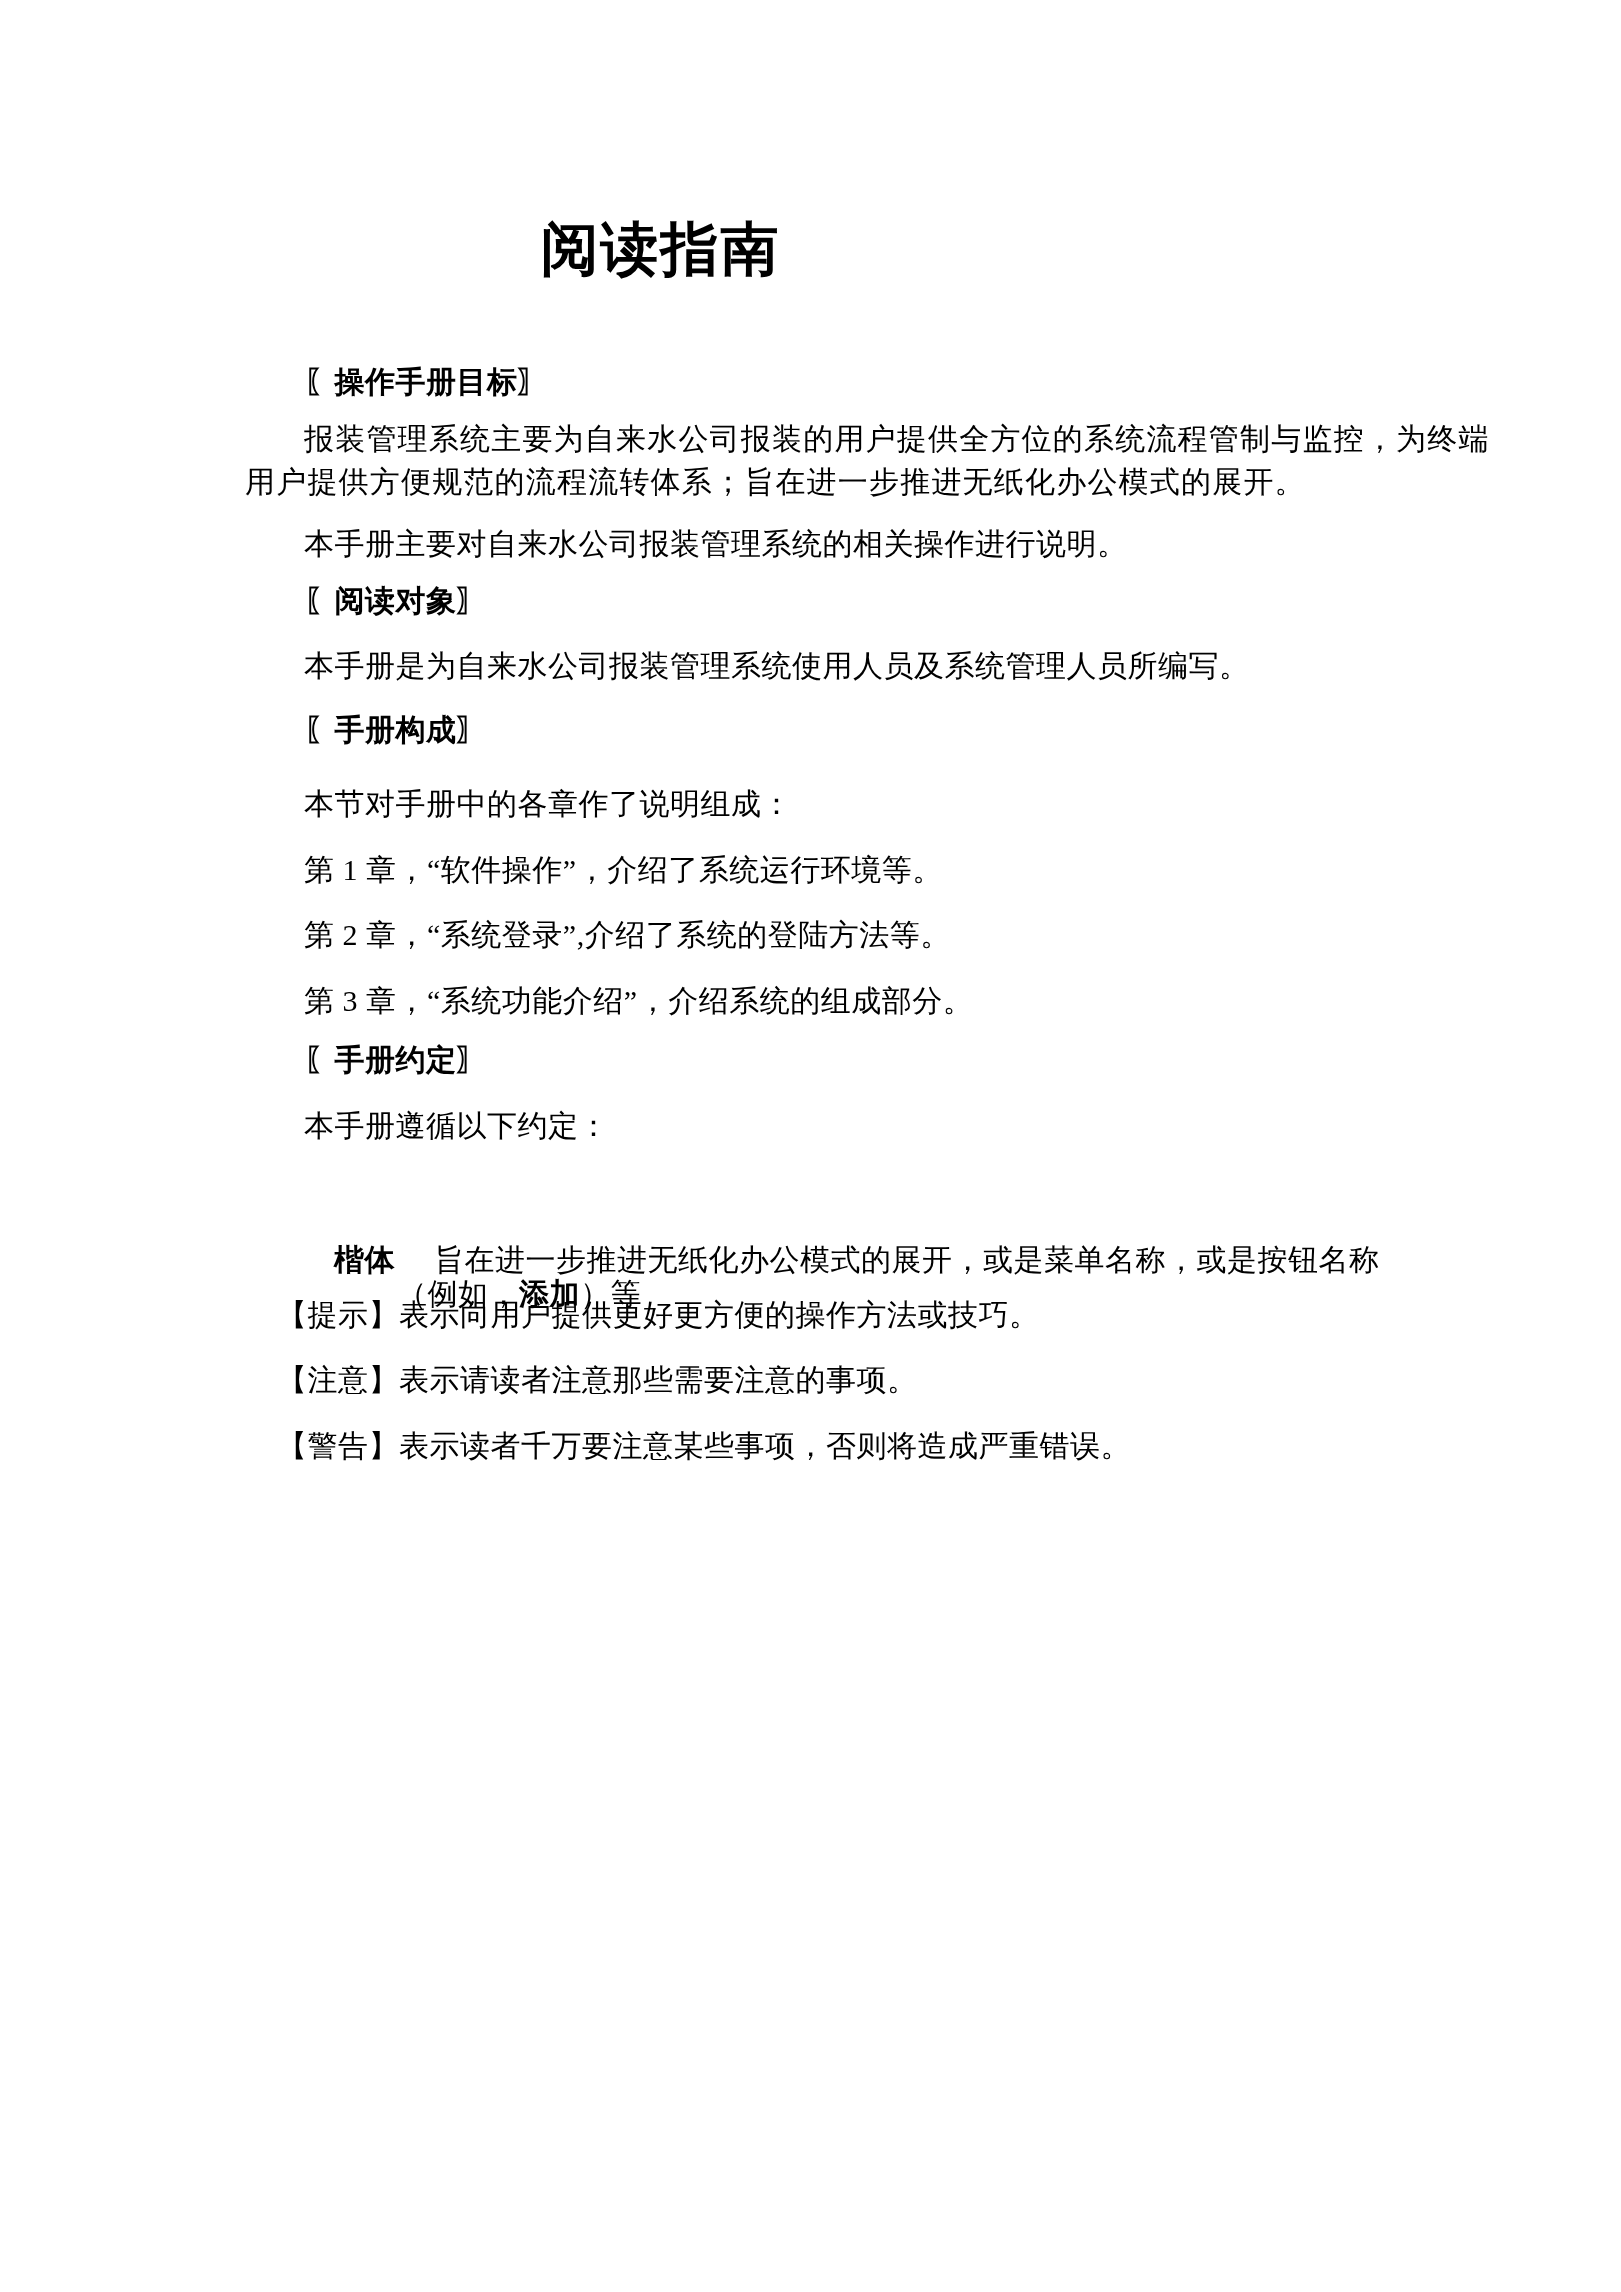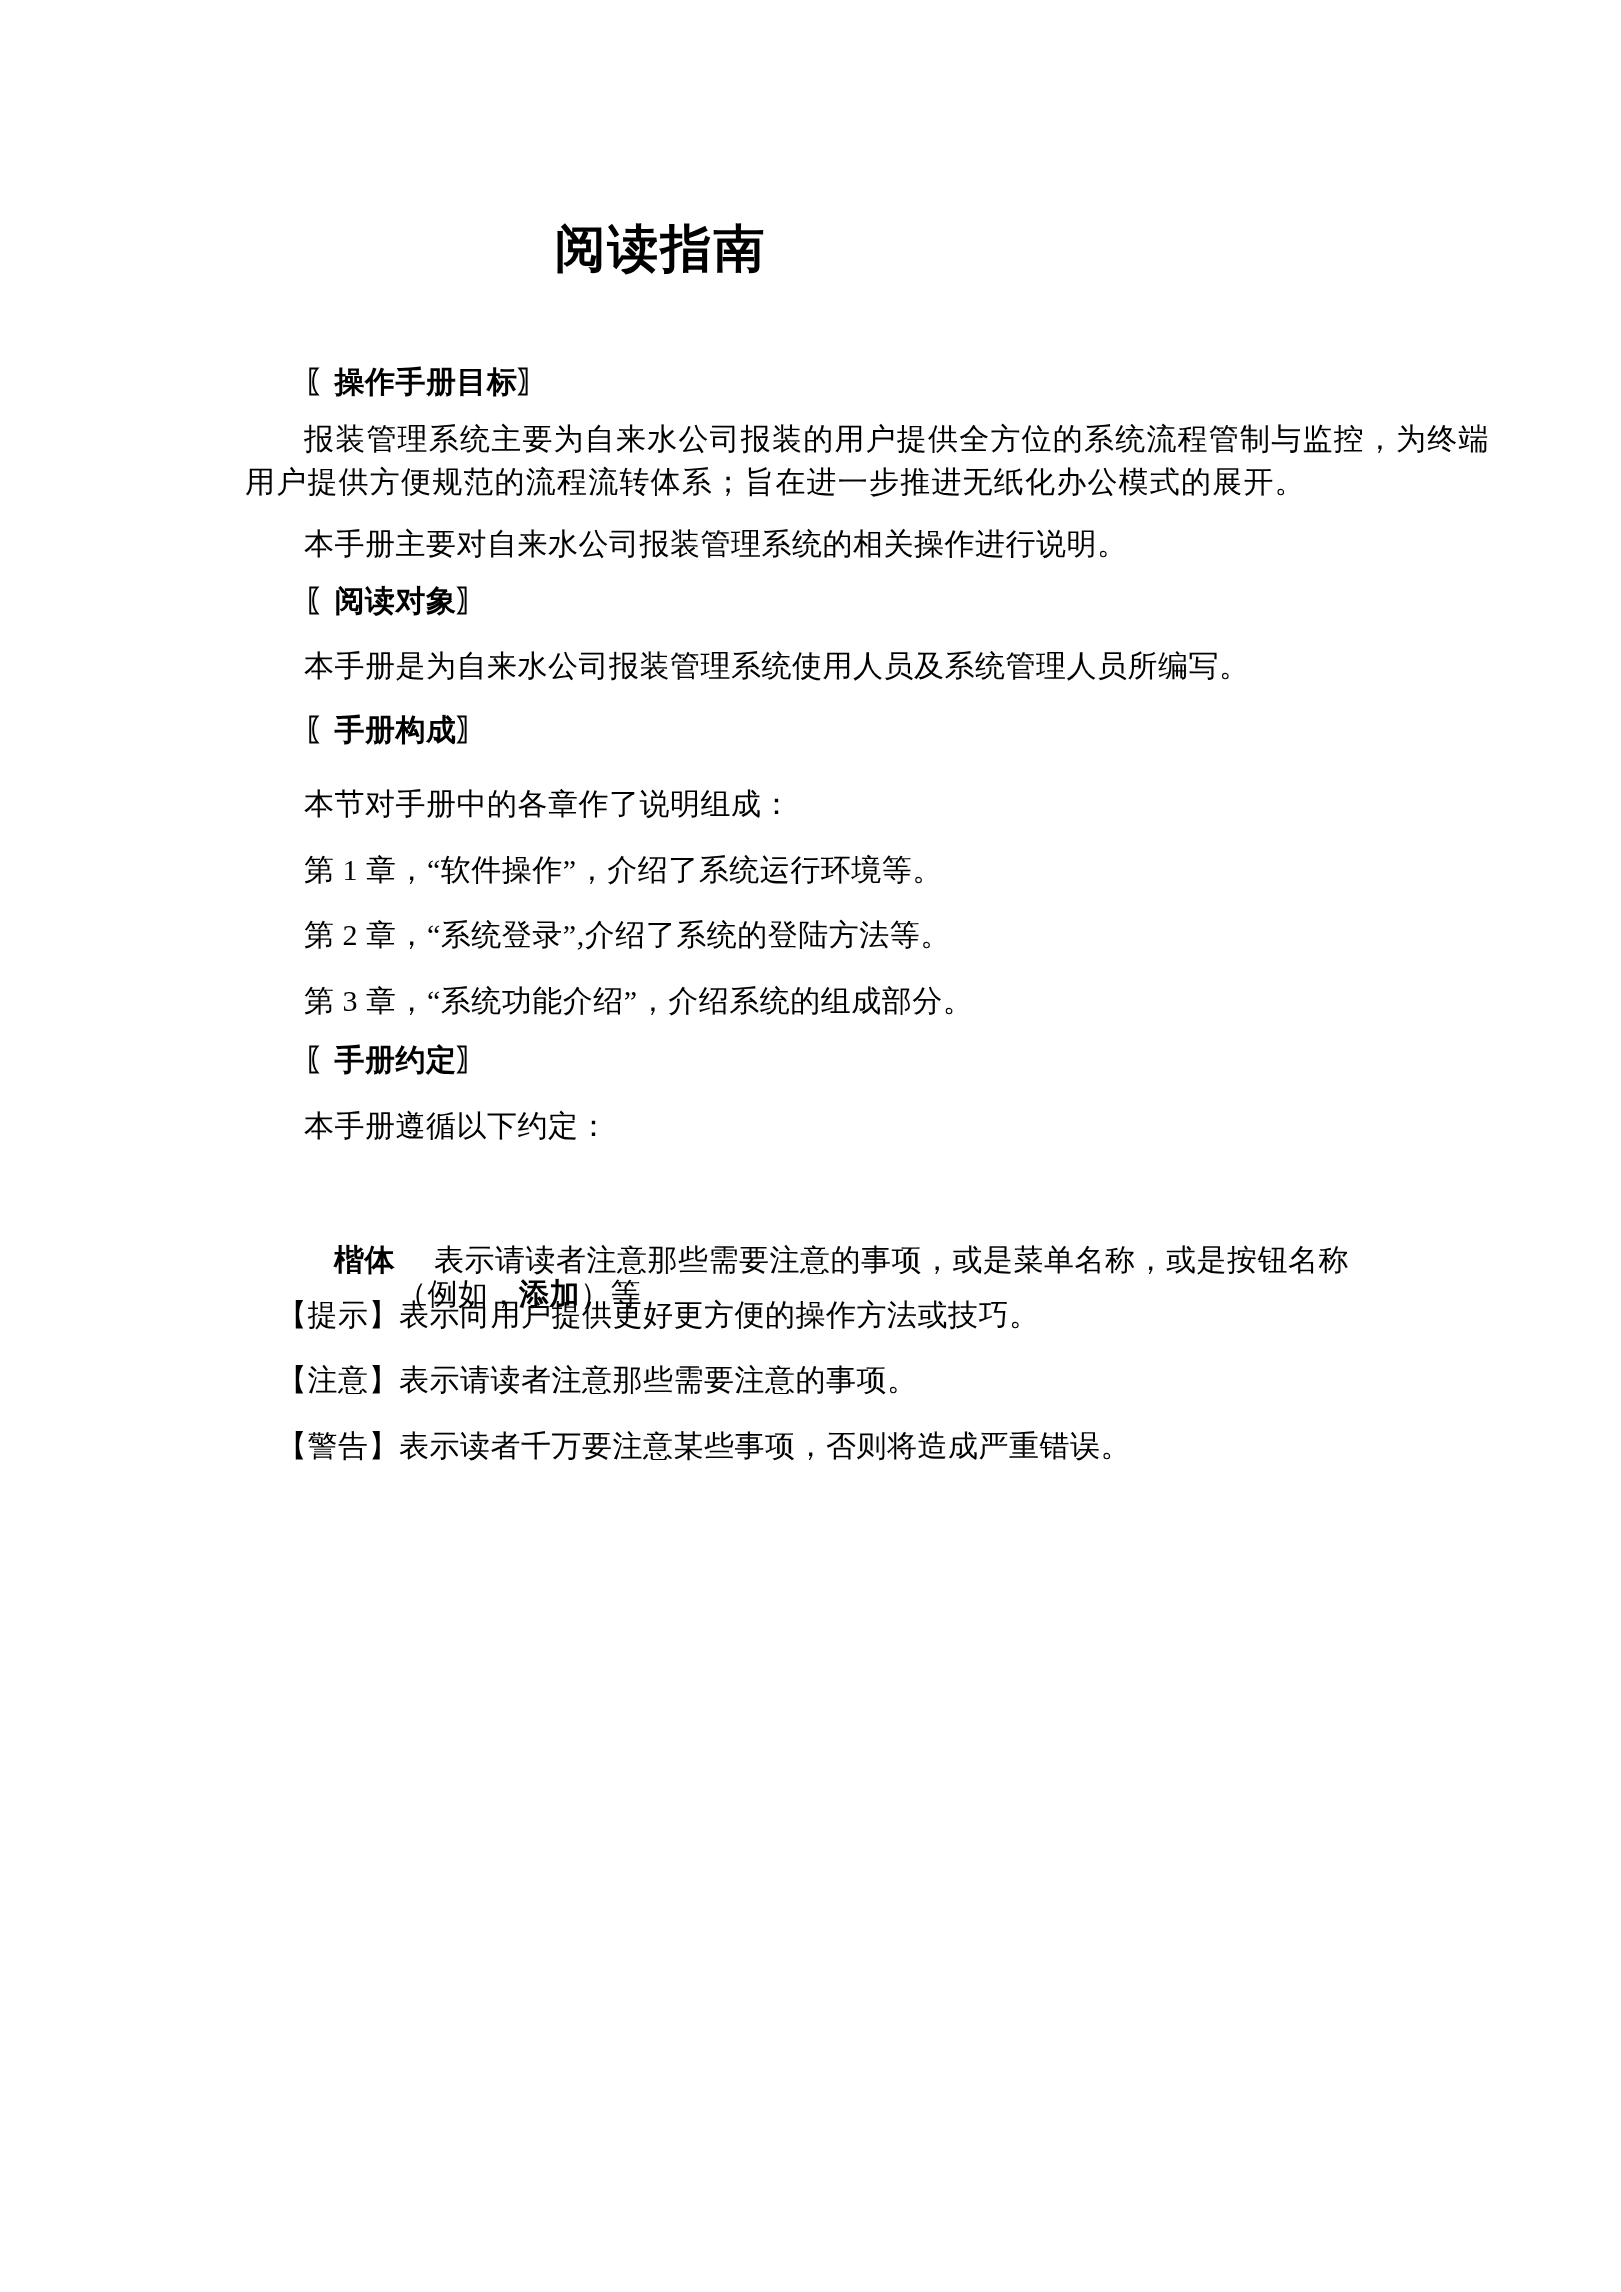--- a/index.html
+++ b/index.html
@@ -25,21 +25,21 @@
     line-height: 37px;
     white-space: pre;
     letter-spacing: 0.5px;
   }
   .doc-title {
     position: absolute;
     top: 214px;
     left: 0;
     width: 1321px;
     text-align: center;
-    font-size: 51px;
+    font-size: 58px;
     font-weight: 700;
     letter-spacing: 2px;
     line-height: 71px;
   }
   .heading {
     font-weight: 700;
     padding-left: 304px;
     letter-spacing: 0.5px;
   }
   .indent-first { padding-left: 304px; }
@@ -102,21 +102,21 @@
 
   <div class="line indent-first y-ch2">第 2 章，“系统登录”,介绍了系统的登陆方法等。</div>
 
   <div class="line indent-first y-ch3">第 3 章，“系统功能介绍”，介绍系统的组成部分。</div>
 
   <div class="line heading y-h4">〖手册约定〗</div>
 
   <div class="line indent-first y-p5">本手册遵循以下约定：</div>
 
   <div class="line kaiti-row y-kai">
-    <span class="kaiti-term">楷体</span><span>表示请读者注意那些需要注意的事项，或是菜单名称，或是按钮名称</span>
+    <span class="kaiti-term">楷体</span><span>旨在进一步推进无纸化办公模式的展开，或是菜单名称，或是按钮名称</span>
   </div>
 
   <div class="line indent-example y-ex">
     <span>（例如，</span><span class="bold">添加</span><span>）等</span>
   </div>
 
   <div class="line indent-tip y-tip">【提示】表示向用户提供更好更方便的操作方法或技巧。</div>
 
   <div class="line indent-tip y-note">【注意】表示请读者注意那些需要注意的事项。</div>
 

